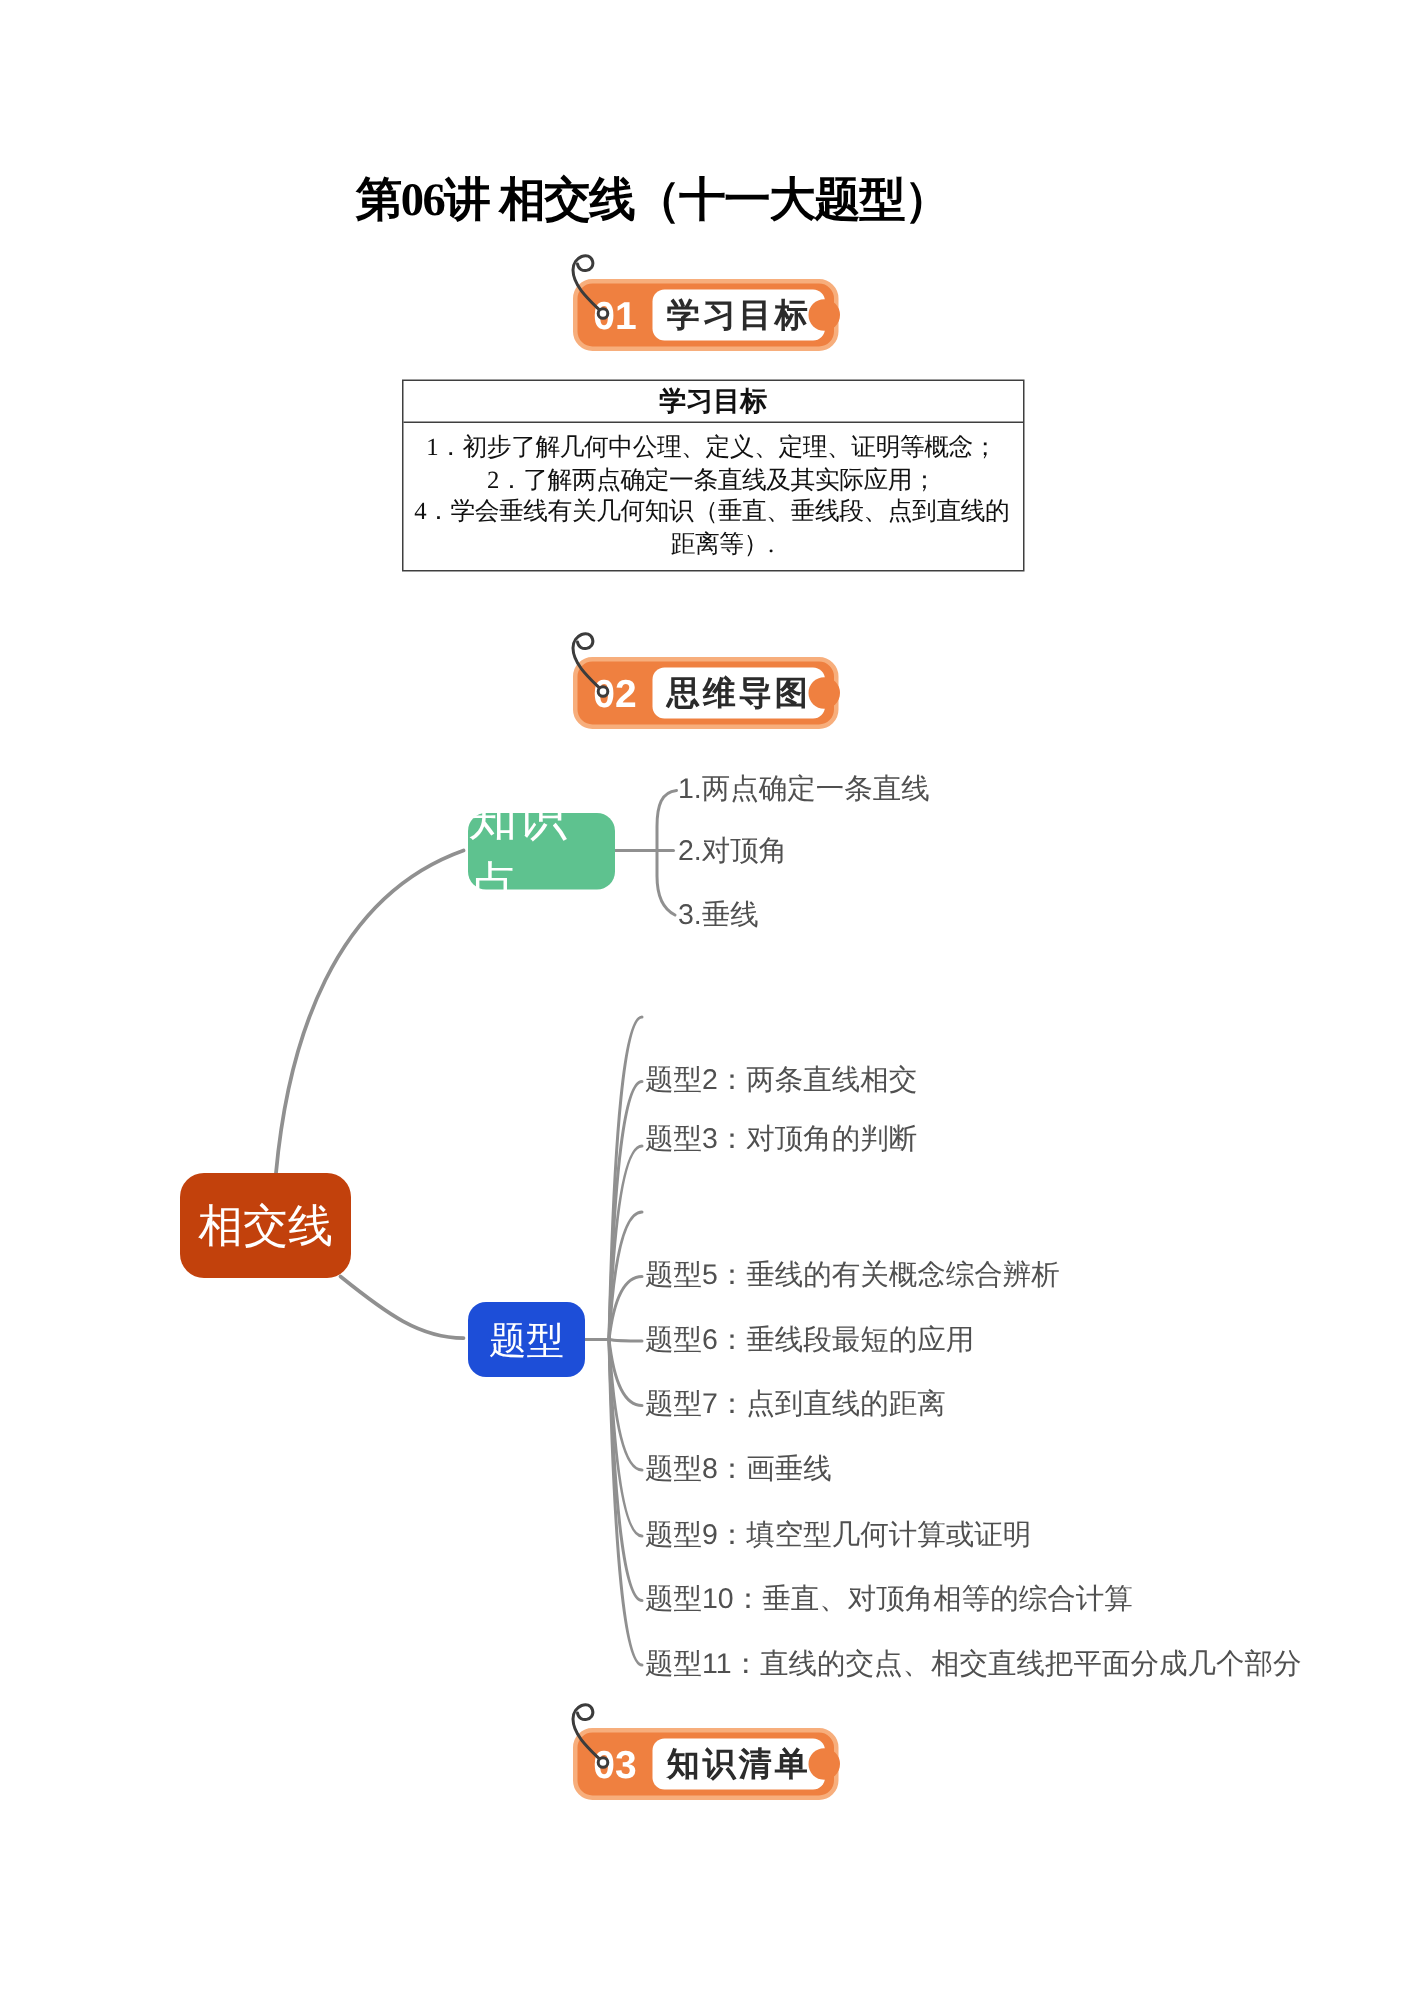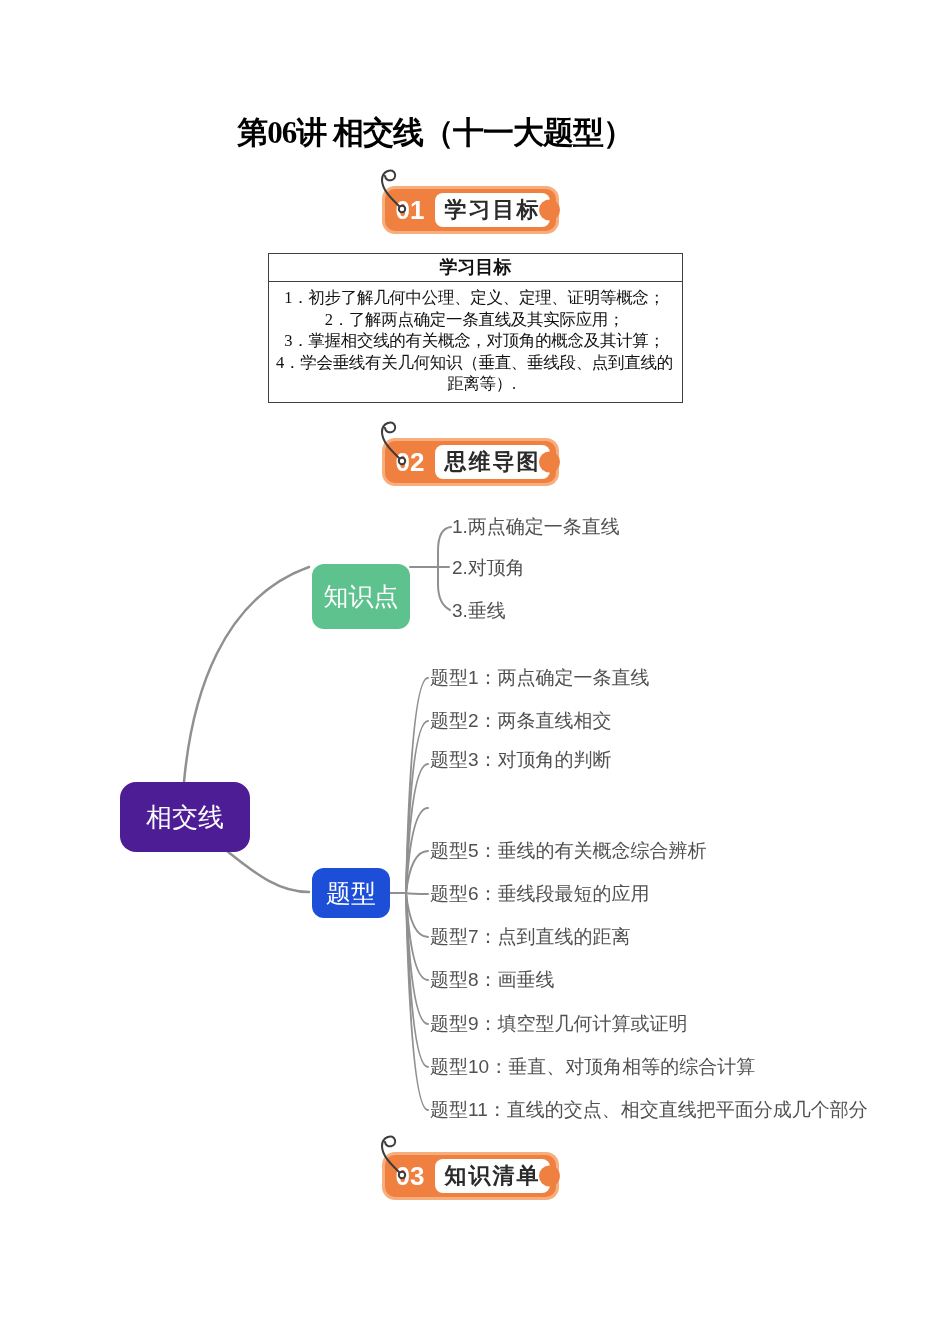--- a/index.html
+++ b/index.html
@@ -51,26 +51,26 @@
   }
   .obody { padding:5px 8px 7px 6px; font-size:16.5px; line-height:21.5px; letter-spacing:-0.3px; }
   .oitem { padding-left:14px; text-indent:-14px;text-align:center; }
 
   
   .mnode {
     position:absolute; z-index:2; color:#ffffff; display:flex;
     align-items:center; justify-content:center; font-weight:500;
   }
   .mnode.root {
-    left:120px; top:782px; width:130px; height:70px; background:#4c1d95;
-    border-radius:16px; font-size:26px;
+    left:120px; top:782px; width:114px; height:70px; background:#c2410c;
+    border-radius:16px; font-size:30px;
   }
   .mnode.b-know {
-    left:312px; top:564px; width:98px; height:65px; background:#5ec28f;
-    border-radius:12px; font-size:25px;
+    left:312px; top:542px; width:98px; height:51px; background:#5ec28f;
+    border-radius:12px; font-size:33px;
   }
   .mnode.b-prob {
     left:312px; top:868px; width:78px; height:50px; background:#1d4ed8;
     border-radius:12px; font-size:25px;
   }
   .mitem {
     position:absolute; z-index:2; color:#505050; font-size:19px; line-height:24px;
     white-space:nowrap;
   }
   .k-item { left:452px; }
@@ -118,21 +118,20 @@
       <span class="lbl">学习目标</span>
       <span class="punch"></span>
     </span>
   </div>
 
   <div class="otable">
     <div class="ohead">学习目标</div>
     <div class="obody">
       <div class="oitem">1．初步了解几何中公理、定义、定理、证明等概念；</div>
       <div class="oitem">2．了解两点确定一条直线及其实际应用；</div>
-      <div class="oitem">3．掌握相交线的有关概念，对顶角的概念及其计算；</div>
       <div class="oitem">4．学会垂线有关几何知识（垂直、垂线段、点到直线的距离等）.</div>
     </div>
   </div>
 
   <div class="badge" style="top:438px">
     <svg class="pin" viewBox="0 0 42 54">
       <path d="M 27 46 C 19 38, 7 28, 7 17 C 7 8, 18 4, 20 11 C 22 18, 11 20, 10 13" stroke="#3c3c3c" stroke-width="2" fill="none" stroke-linecap="round"></path>
       <circle cx="27" cy="46" r="3.2" fill="#ffffff" stroke="#3c3c3c" stroke-width="2"></circle>
     </svg>
     <span class="num">02</span>
@@ -143,21 +142,20 @@
   </div>
 
   <div class="mnode root">相交线</div>
   <div class="mnode b-know">知识点</div>
   <div class="mnode b-prob">题型</div>
 
   <div class="mitem k-item" style="top:515px">1.两点确定一条直线</div>
   <div class="mitem k-item" style="top:556px">2.对顶角</div>
   <div class="mitem k-item" style="top:599px">3.垂线</div>
 
-  <div class="mitem p-item" style="top:666px">题型1：两点确定一条直线</div>
   <div class="mitem p-item" style="top:709px">题型2：两条直线相交</div>
   <div class="mitem p-item" style="top:748px">题型3：对顶角的判断</div>
   <div class="mitem p-item" style="top:839px">题型5：垂线的有关概念综合辨析</div>
   <div class="mitem p-item" style="top:882px">题型6：垂线段最短的应用</div>
   <div class="mitem p-item" style="top:925px">题型7：点到直线的距离</div>
   <div class="mitem p-item" style="top:968px">题型8：画垂线</div>
   <div class="mitem p-item" style="top:1012px">题型9：填空型几何计算或证明</div>
   <div class="mitem p-item" style="top:1055px">题型10：垂直、对顶角相等的综合计算</div>
   <div class="mitem p-item" style="top:1098px">题型11：直线的交点、相交直线把平面分成几个部分</div>
 

